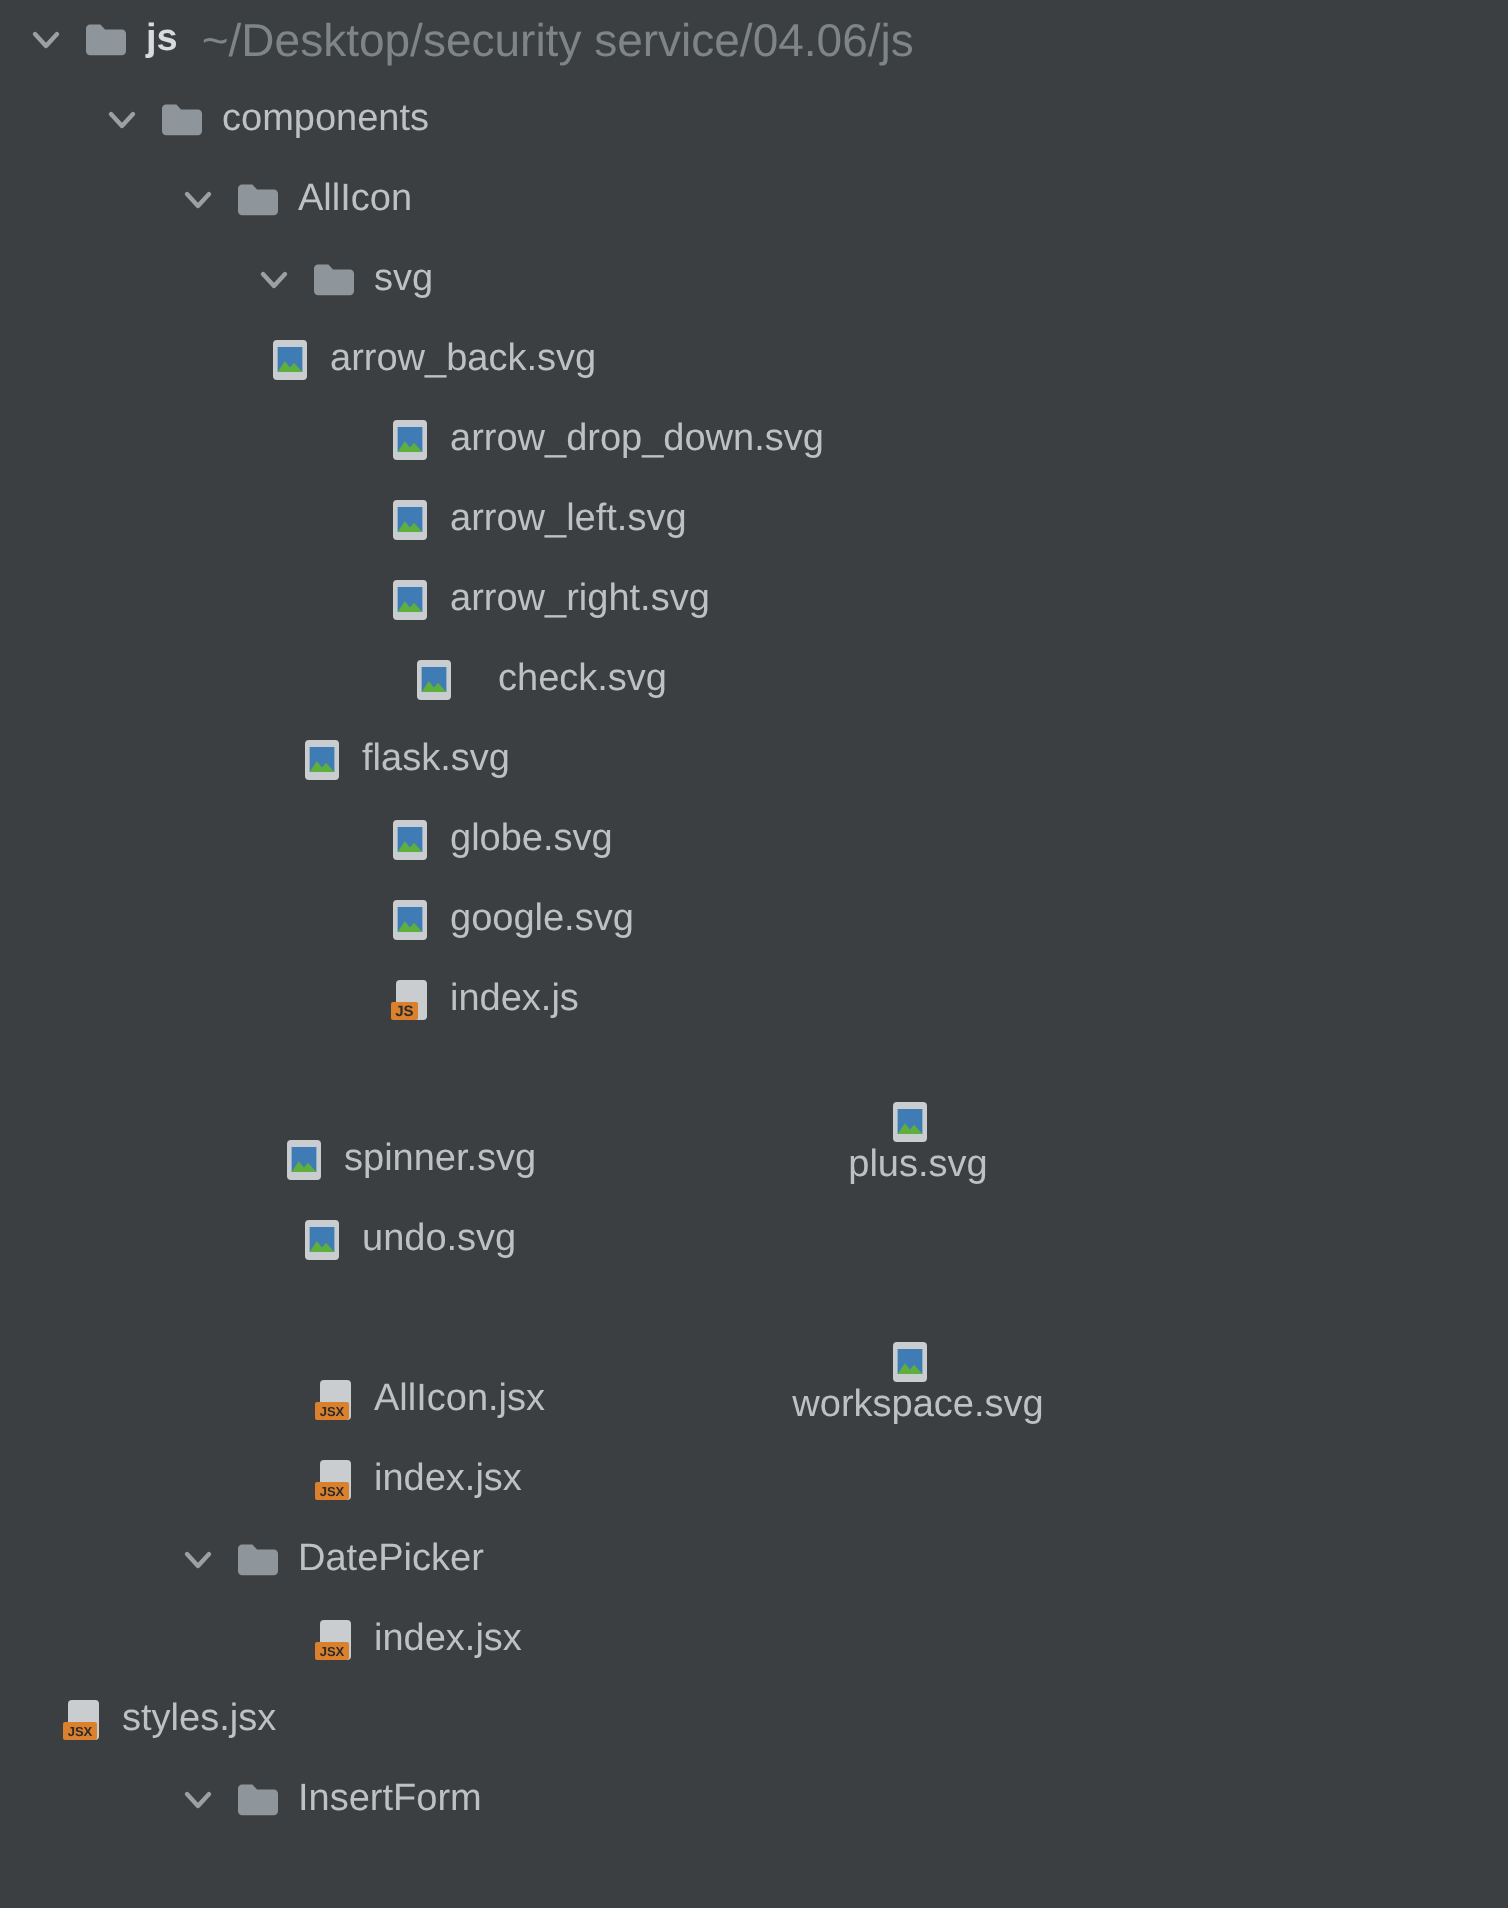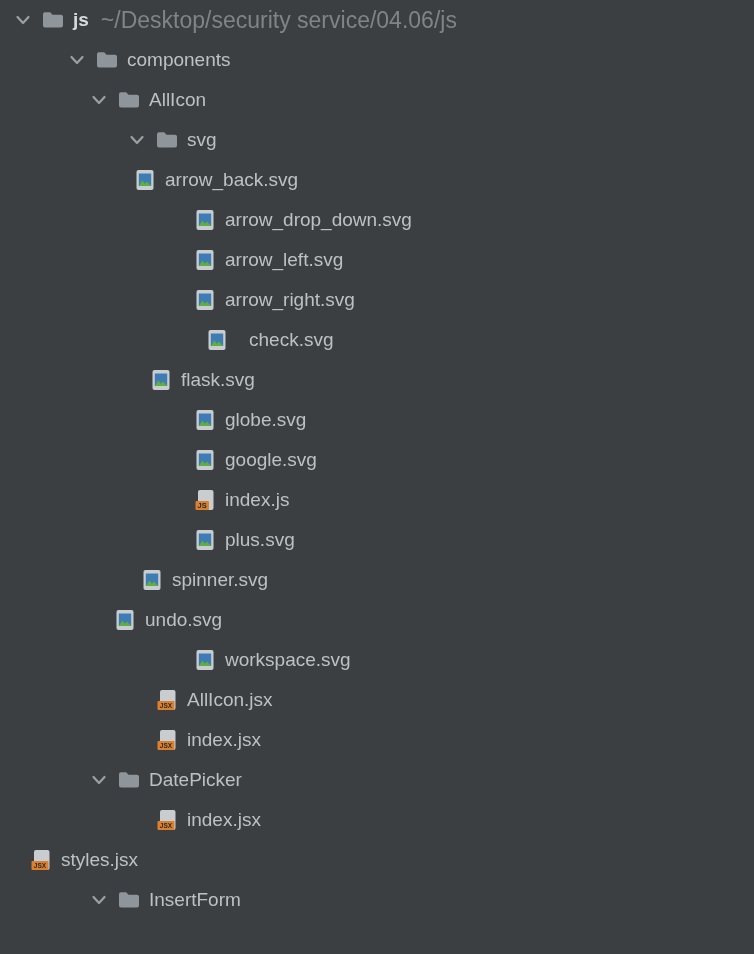--- a/index.html
+++ b/index.html
@@ -60,21 +60,21 @@
         </svg>
       </span>
       <span class="ficon">
         <svg width="22" height="18" viewBox="0 0 22 18">
           <path d="M1 3.2 C1 2.1 1.9 1.2 3 1.2 h5.2 l2.3 2.6 H19 c1.1 0 2 0.9 2 2 v8.8 c0 1.1 -0.9 2 -2 2 H3 c-1.1 0 -2 -0.9 -2 -2 z" fill="#8E959B"></path>
         </svg>
       </span>
       <span class="label bold">js</span>
       <span class="path">~/Desktop/security service/04.06/js</span>
     </div>
-    <div class="row" style="padding-left: 66px;">
+    <div class="row" style="padding-left: 50px;">
       <span class="chev">
         <svg width="22" height="22" viewBox="0 0 22 22">
           <path d="M5.5 8 l5.5 6 5.5 -6" fill="none" stroke="#9DA0A2" stroke-width="2.2" stroke-linecap="round" stroke-linejoin="round"></path>
         </svg>
       </span>
       <span class="ficon">
         <svg width="22" height="18" viewBox="0 0 22 18">
           <path d="M1 3.2 C1 2.1 1.9 1.2 3 1.2 h5.2 l2.3 2.6 H19 c1.1 0 2 0.9 2 2 v8.8 c0 1.1 -0.9 2 -2 2 H3 c-1.1 0 -2 -0.9 -2 -2 z" fill="#8E959B"></path>
         </svg>
       </span>
@@ -198,21 +198,21 @@
       <span class="chev"></span>
       <span class="ficon">
         <svg width="20" height="22" viewBox="0 0 20 22">
           <rect x="3" y="1" width="15.5" height="20" rx="2" fill="#C9CDD0"></rect>
           <rect x="0.5" y="12" width="13.5" height="9" rx="1" fill="#DB802C"></rect>
           <text x="7.2" y="19" text-anchor="middle" font-size="7.5" font-weight="bold" fill="#2B2B2B" font-family="Liberation Sans, sans-serif">JS</text>
         </svg>
       </span>
       <span class="label">index.js</span>
     </div>
-    <div class="row" style="padding-left: 164px;">
+    <div class="row" style="padding-left: 164px; flex-direction: column;">
       <span class="chev"></span>
       <span class="ficon">
         <svg width="20" height="22" viewBox="0 0 20 22">
           <rect x="1.5" y="1" width="17" height="20" rx="2" fill="#C9CDD0"></rect>
           <rect x="3.8" y="4.5" width="12.4" height="12.5" fill="#3F7CB5"></rect>
           <path d="M3.8 17 l3.6 -5.4 2.6 3.2 2 -2.4 4.2 4.6 z" fill="#5FAF3F"></path>
         </svg>
       </span>
       <span class="label">plus.svg</span>
     </div>
@@ -220,32 +220,32 @@
       <span class="chev"></span>
       <span class="ficon">
         <svg width="20" height="22" viewBox="0 0 20 22">
           <rect x="1.5" y="1" width="17" height="20" rx="2" fill="#C9CDD0"></rect>
           <rect x="3.8" y="4.5" width="12.4" height="12.5" fill="#3F7CB5"></rect>
           <path d="M3.8 17 l3.6 -5.4 2.6 3.2 2 -2.4 4.2 4.6 z" fill="#5FAF3F"></path>
         </svg>
       </span>
       <span class="label">spinner.svg</span>
     </div>
-    <div class="row" style="padding-left: 84px;">
+    <div class="row" style="padding-left: 120px;">
       <span class="chev"></span>
       <span class="ficon">
         <svg width="20" height="22" viewBox="0 0 20 22">
           <rect x="1.5" y="1" width="17" height="20" rx="2" fill="#C9CDD0"></rect>
           <rect x="3.8" y="4.5" width="12.4" height="12.5" fill="#3F7CB5"></rect>
           <path d="M3.8 17 l3.6 -5.4 2.6 3.2 2 -2.4 4.2 4.6 z" fill="#5FAF3F"></path>
         </svg>
       </span>
       <span class="label">undo.svg</span>
     </div>
-    <div class="row" style="padding-left: 164px;">
+    <div class="row" style="padding-left: 164px; flex-direction: column;">
       <span class="chev"></span>
       <span class="ficon">
         <svg width="20" height="22" viewBox="0 0 20 22">
           <rect x="1.5" y="1" width="17" height="20" rx="2" fill="#C9CDD0"></rect>
           <rect x="3.8" y="4.5" width="12.4" height="12.5" fill="#3F7CB5"></rect>
           <path d="M3.8 17 l3.6 -5.4 2.6 3.2 2 -2.4 4.2 4.6 z" fill="#5FAF3F"></path>
         </svg>
       </span>
       <span class="label">workspace.svg</span>
     </div>

